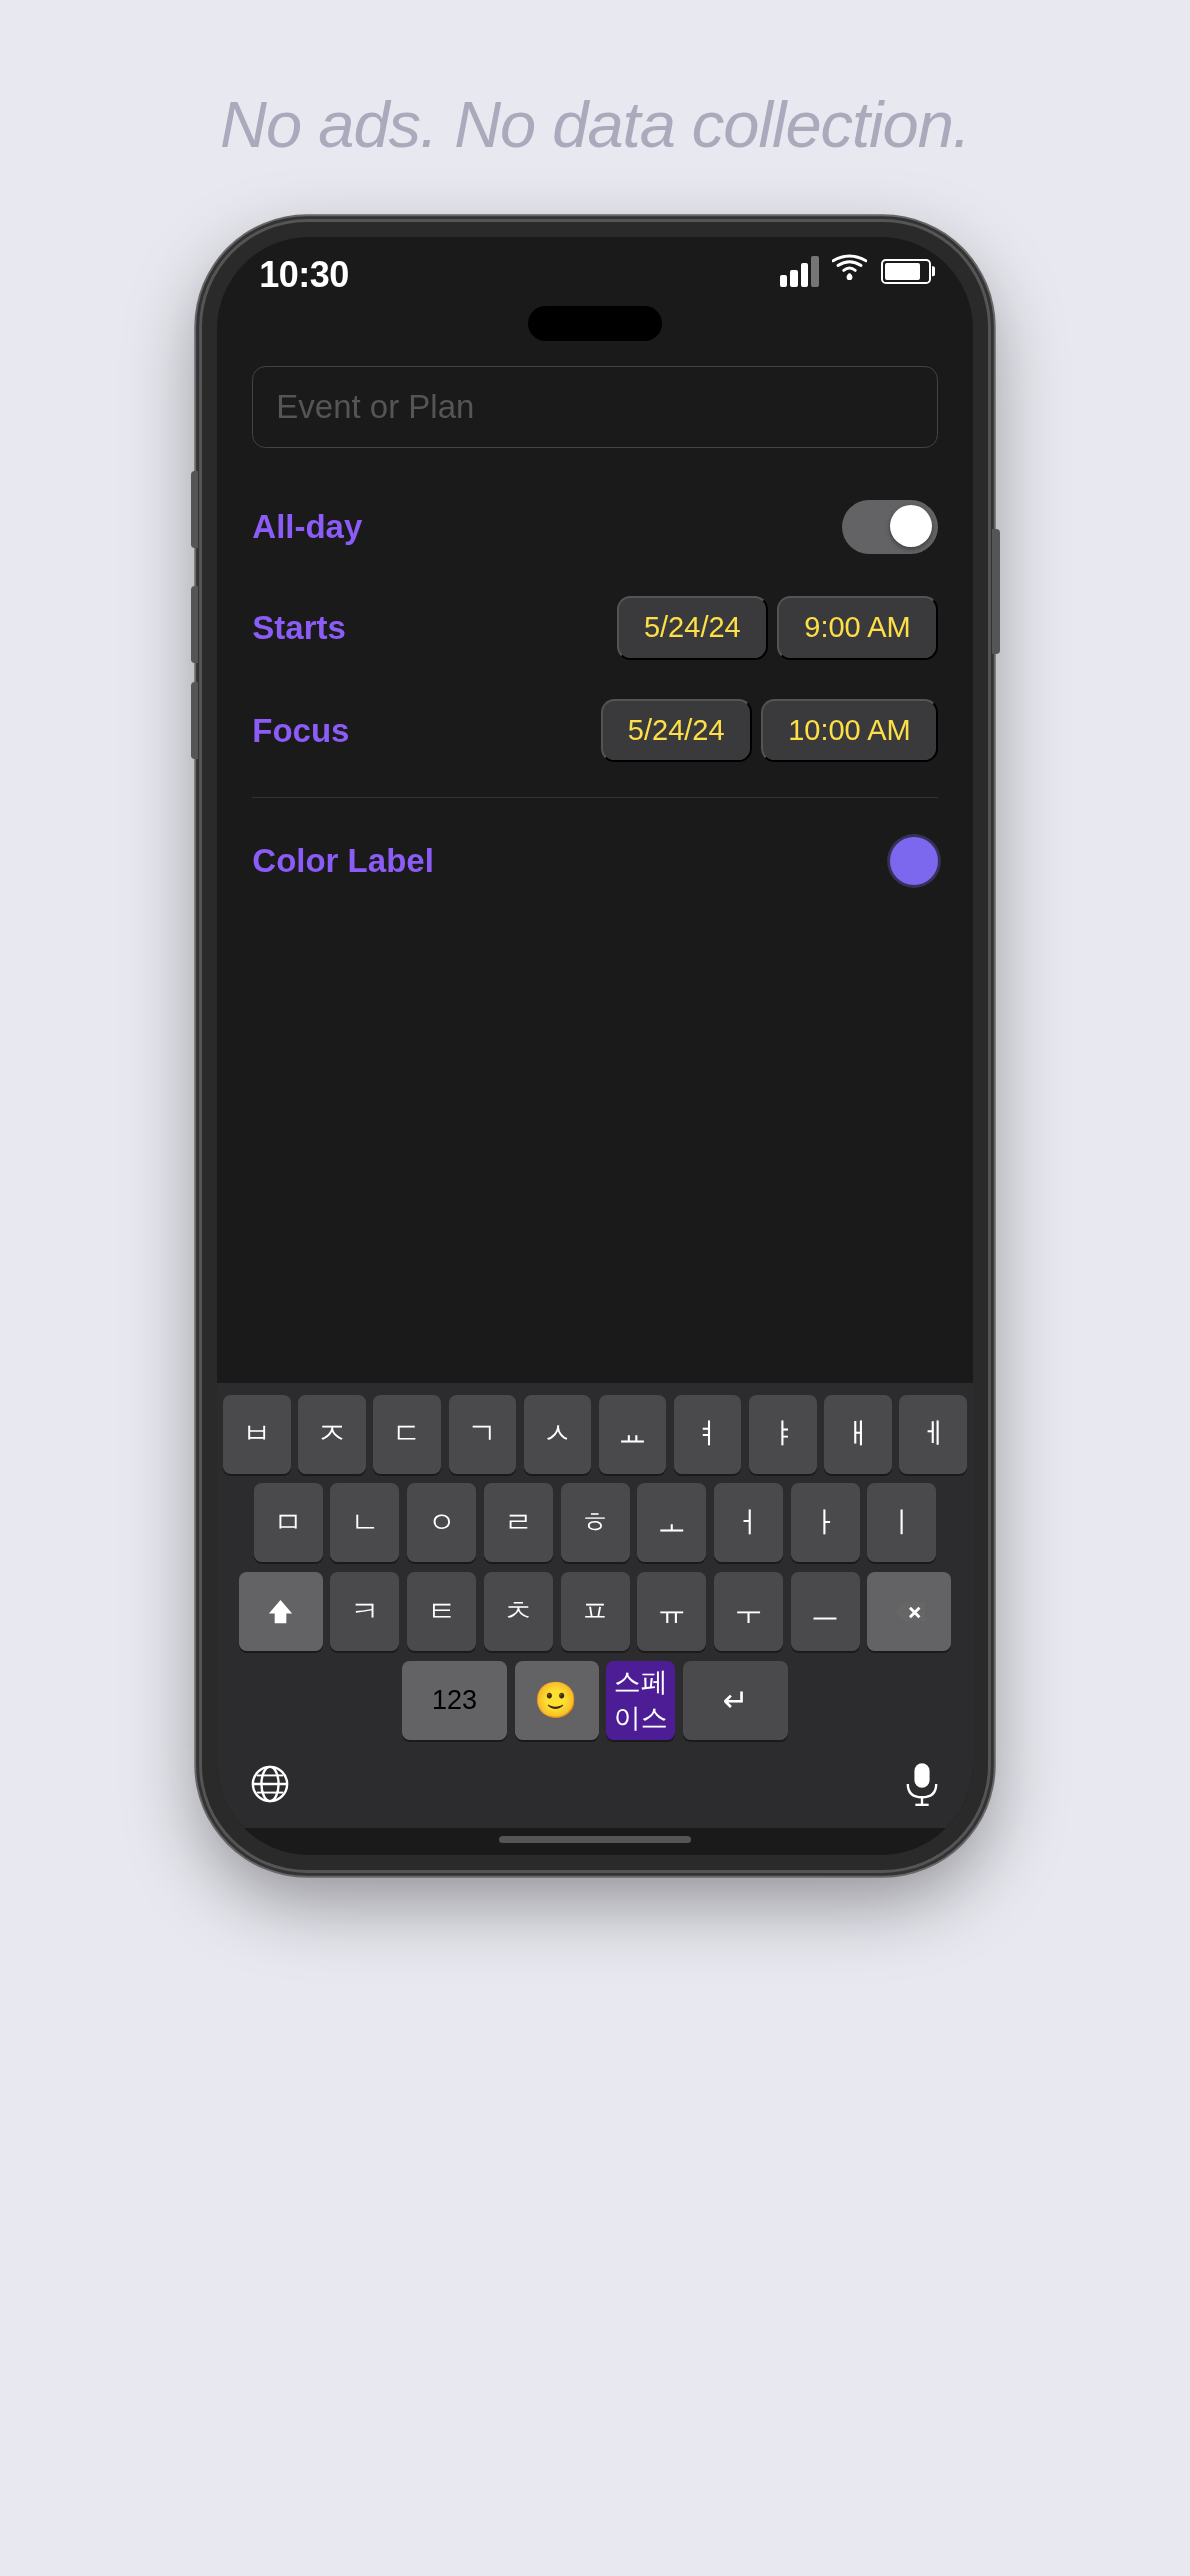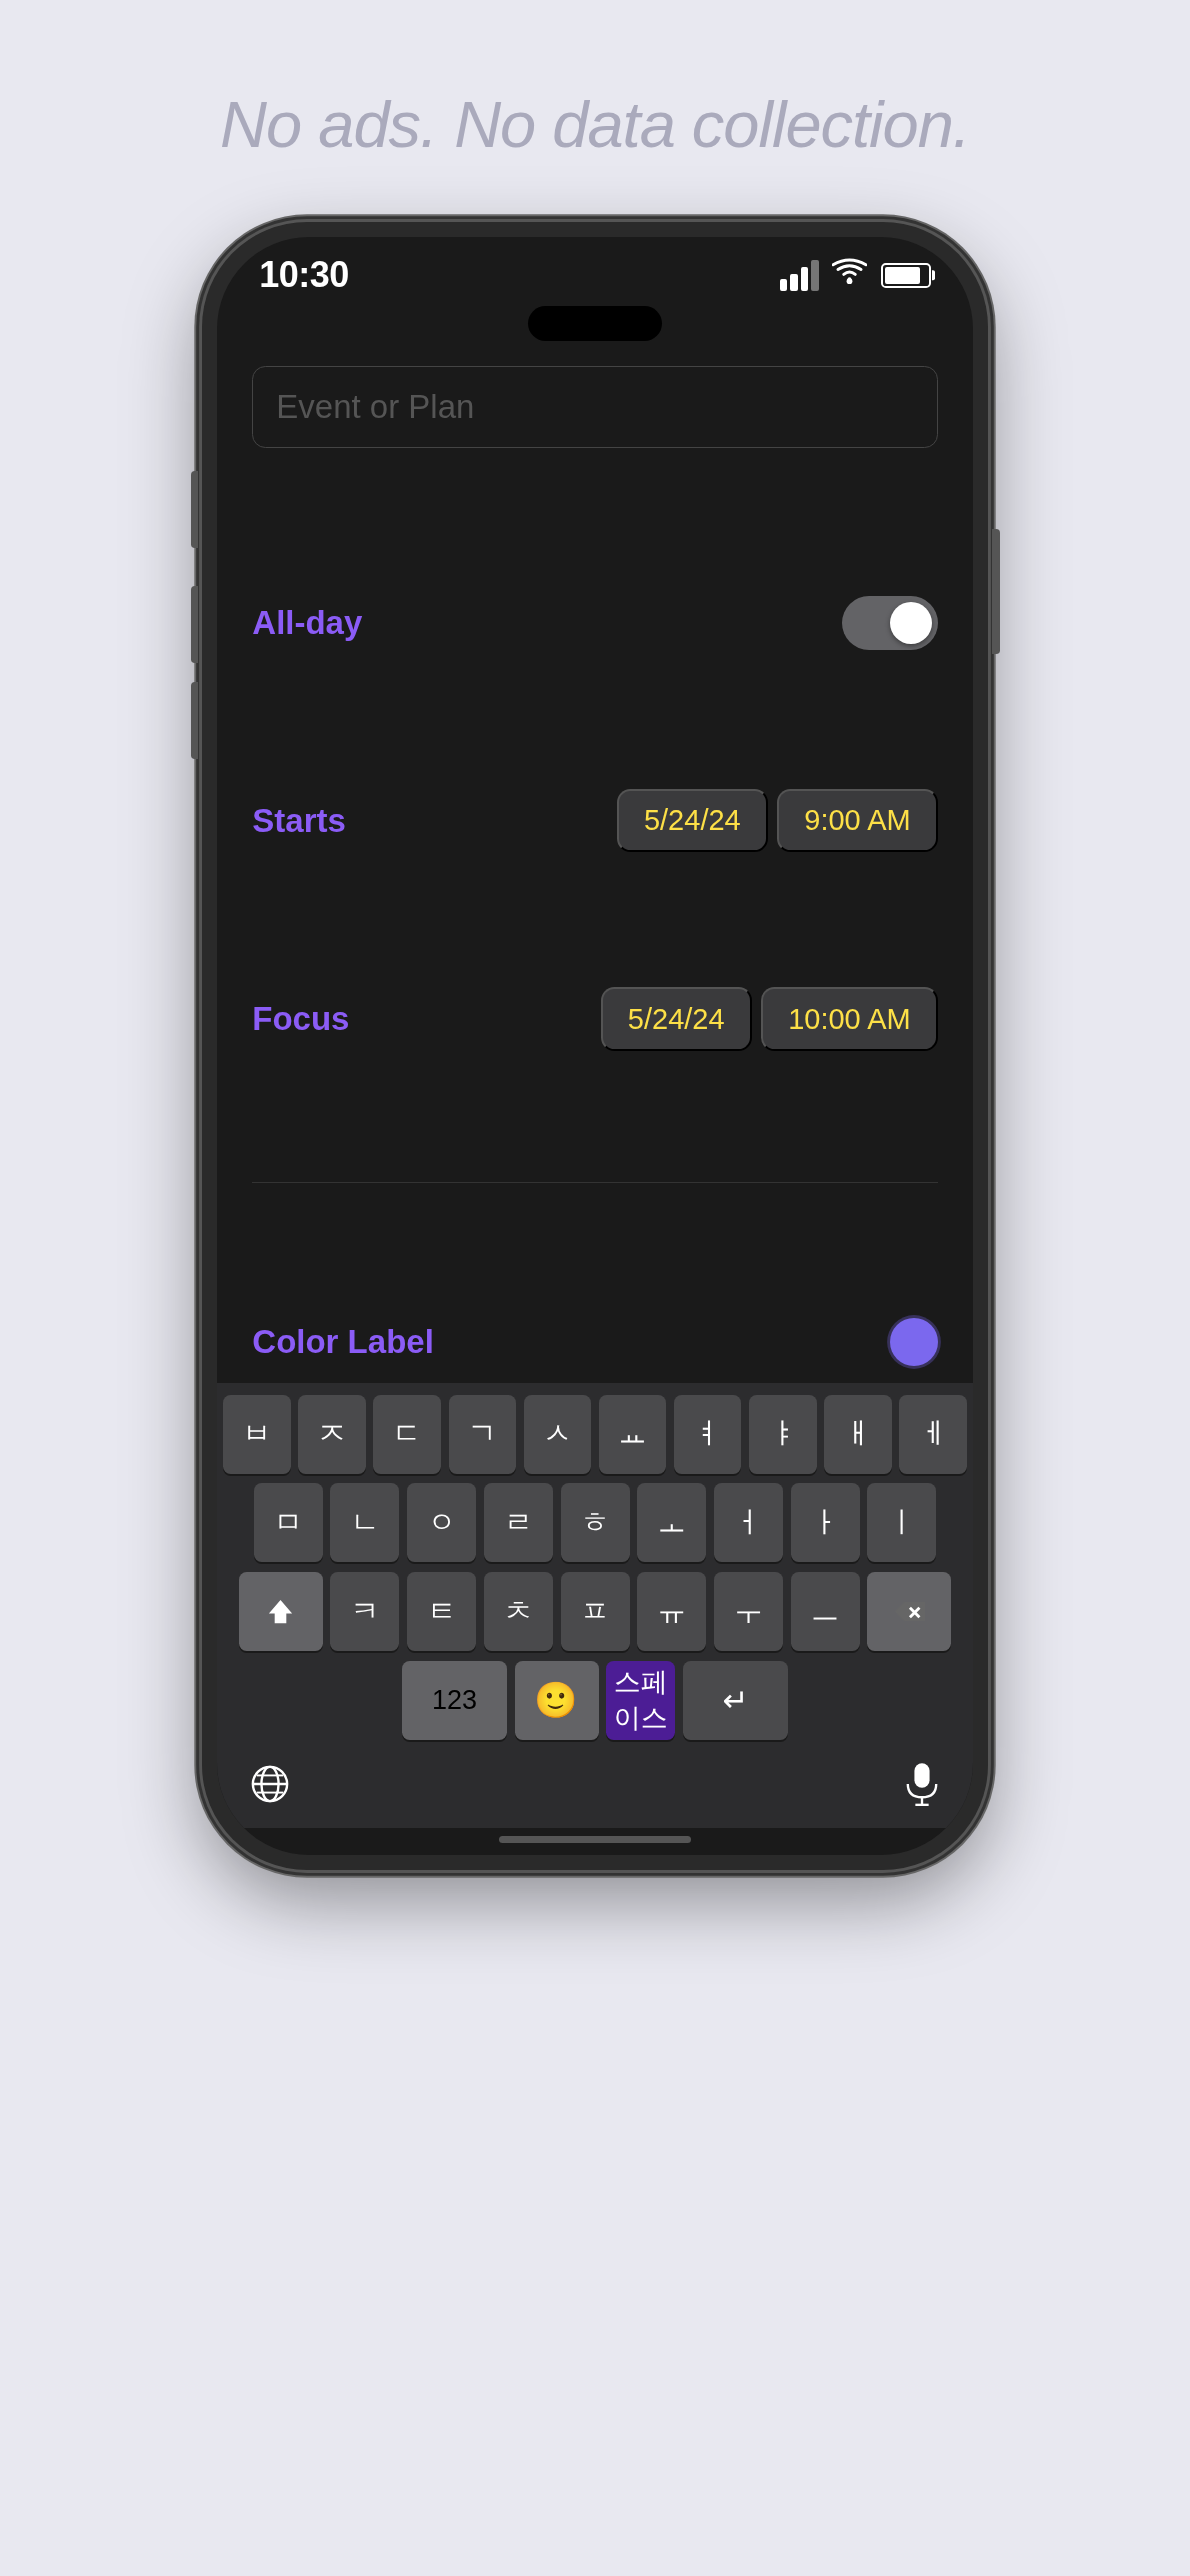--- a/index.html
+++ b/index.html
@@ -83,21 +83,21 @@
       background: #1a1a1a;
       border-radius: 92px;
       overflow: hidden;
       display: flex;
       flex-direction: column;
     }
 
     
     .status-bar {
       display: flex;
-      align-items: center;
+      align-items: flex-start;
       justify-content: space-between;
       padding: 17px 42px 9.6px 42px;
       flex-shrink: 0;
     }
 
     .status-time {
       font-size: 36px;
       font-weight: 600;
       color: white;
       letter-spacing: -0.5px;
@@ -167,21 +167,20 @@
     }
 
     
     .app-content {
       flex: 1;
       padding: 19px 35px 0;
       display: flex;
       flex-direction: column;
       gap: 12px;
       overflow: hidden;
-      justify-content: space-between;
     }
 
     .event-input-container {
       border: 1.4px solid #444;
       border-radius: 13.4px;
       padding: 21px 23px;
       margin-bottom: 23px;
     }
 
     .event-input {

